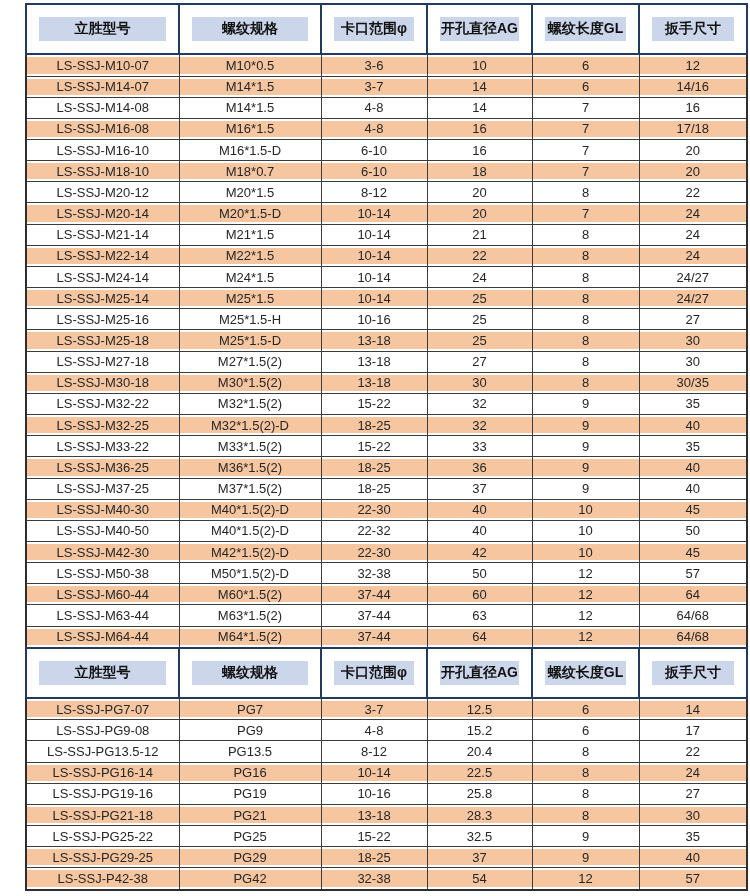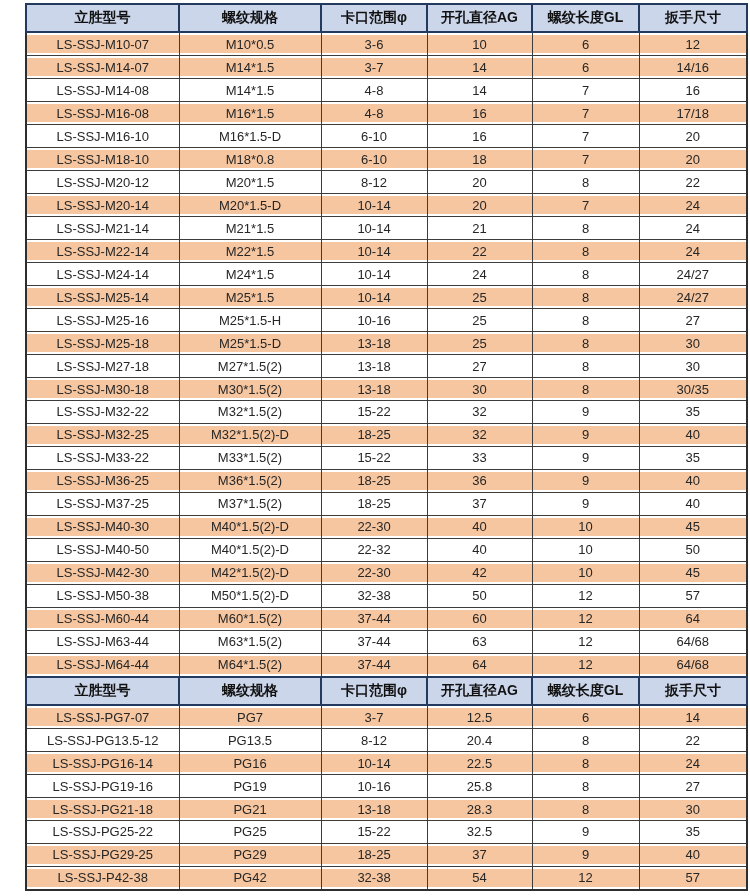--- a/index.html
+++ b/index.html
@@ -27,21 +27,21 @@
     border:2px solid var(--outer);
   }
   col.c1{width:153px}
   col.c2{width:142px}
   col.c3{width:106px}
   col.c4{width:105px}
   col.c5{width:107px}
   col.c6{width:108px}
   th{
     border:2px solid var(--hborder);
-    padding:0;height:24px;
+    padding:12px;height:24px;
   }
   .hfill{
     background:var(--hfill);
     width:100%;height:100%;
     display:flex;align-items:center;justify-content:center;
     font-size:14px;font-weight:bold;color:var(--htext);
     box-sizing:border-box;
   }
   td{
     border:1px solid var(--grid);
@@ -189,21 +189,21 @@
           </td>
           <td>
             <div class="fill">20</div>
           </td>
         </tr>
         <tr class="alt">
           <td>
             <div class="fill">LS-SSJ-M18-10</div>
           </td>
           <td>
-            <div class="fill">M18*0.8</div>
+            <div class="fill">M18*0.7</div>
           </td>
           <td>
             <div class="fill">6-10</div>
           </td>
           <td>
             <div class="fill">18</div>
           </td>
           <td>
             <div class="fill">7</div>
           </td>
@@ -682,20 +682,40 @@
             <div class="fill">3-7</div>
           </td>
           <td>
             <div class="fill">12.5</div>
           </td>
           <td>
             <div class="fill">6</div>
           </td>
           <td>
             <div class="fill">14</div>
+          </td>
+        </tr>
+        <tr>
+          <td>
+            <div class="fill">LS-SSJ-PG9-08</div>
+          </td>
+          <td>
+            <div class="fill">PG9</div>
+          </td>
+          <td>
+            <div class="fill">4-8</div>
+          </td>
+          <td>
+            <div class="fill">15.2</div>
+          </td>
+          <td>
+            <div class="fill">6</div>
+          </td>
+          <td>
+            <div class="fill">17</div>
           </td>
         </tr>
         <tr>
           <td>
             <div class="fill">LS-SSJ-PG13.5-12</div>
           </td>
           <td>
             <div class="fill">PG13.5</div>
           </td>
           <td>

